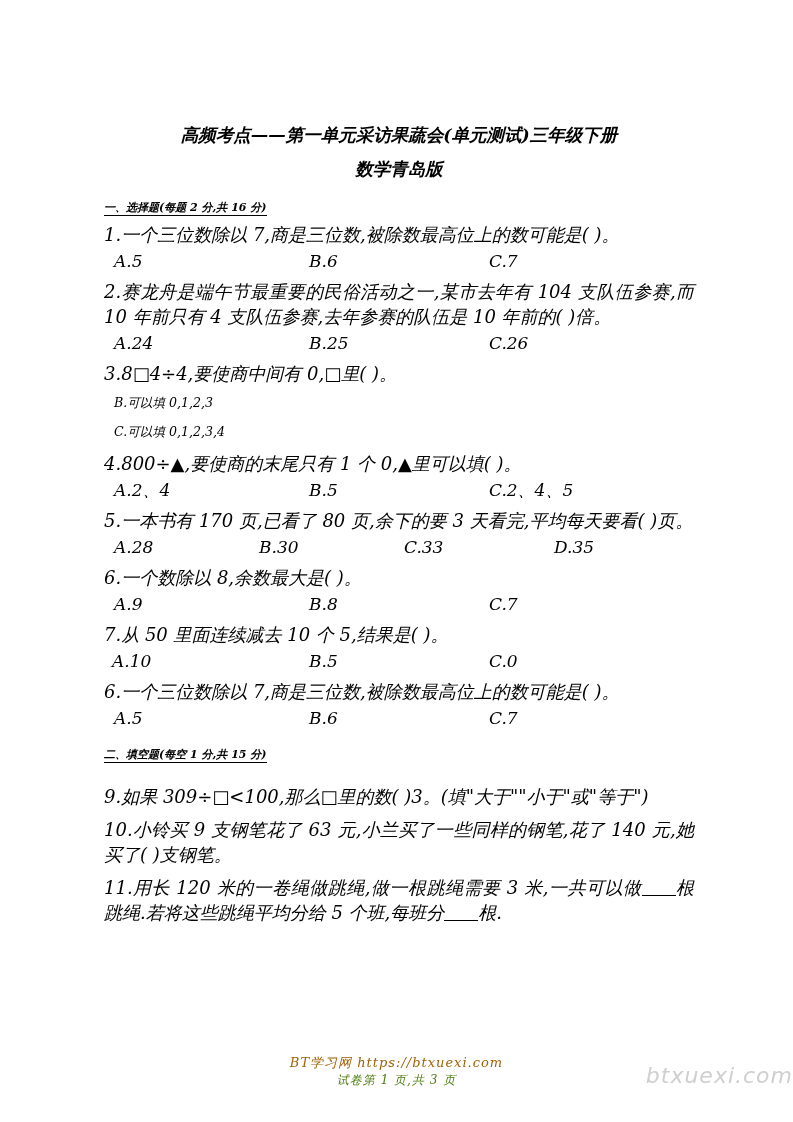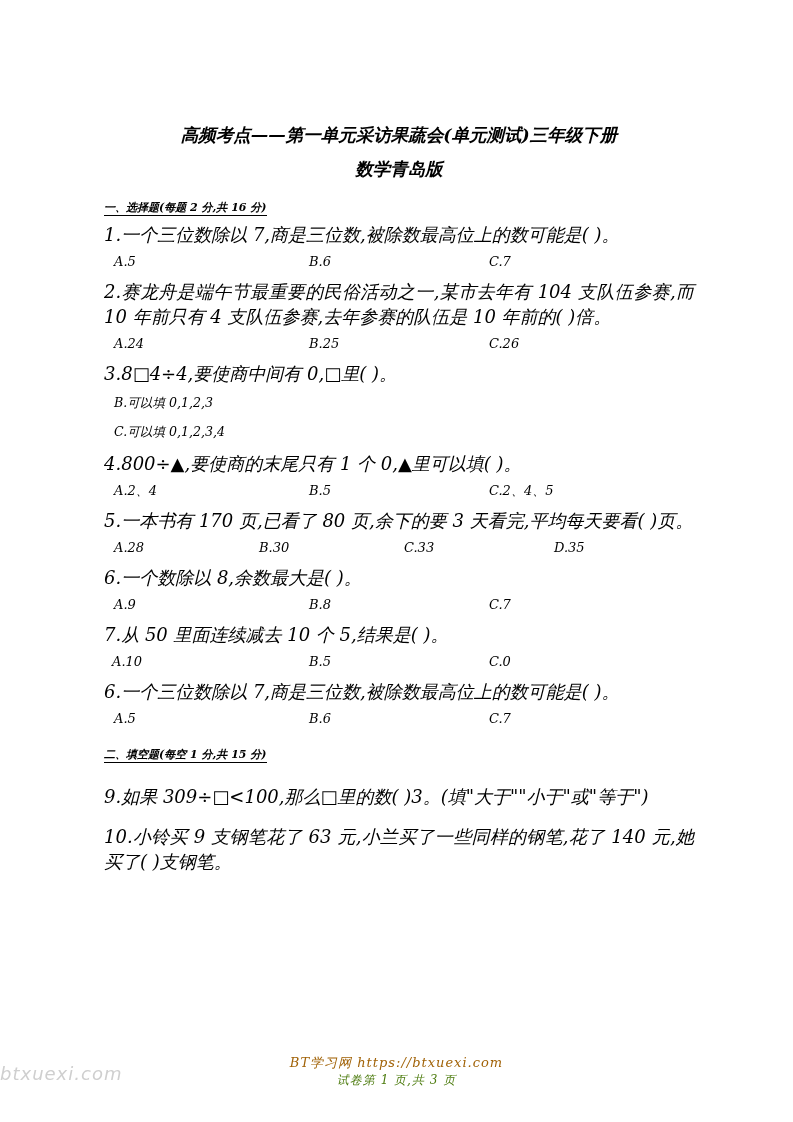--- a/index.html
+++ b/index.html
@@ -54,21 +54,21 @@
     height: 1px;
     background: #000;
   }
   .q {
     font-size: 18px;
     line-height: 25px;
     margin-top: 5px;
     text-align: justify;
   }
   .opts {
-    font-size: 13px;
+    font-size: 17px;
     line-height: 25px;
     margin-top: 2px;
     position: relative;
     height: 25px;
   }
   .opts span {
     position: absolute;
     white-space: nowrap;
   }
   .opt-stack {
@@ -92,22 +92,22 @@
     color: #a16207;
     letter-spacing: 1px;
   }
   .footer-wm.l1 { top: 1054px; }
   .footer-wm.l2 { top: 1072px; font-size: 12px; color: #4d7c0f; }
   .wm-center {
     position: absolute;
     top: 1063px;
     left: 0;
     width: 793px;
-    text-align: left;
-    font-size: 18px;
+    text-align: right;
+    font-size: 22px;
     color: #cfcfcf;
     letter-spacing: 1px;
     font-family: "DejaVu Sans", sans-serif;
   }
 </style>
 </head>
 <body>
 
 <div class="page">
 
@@ -181,22 +181,25 @@
     </div>
 
     
     <div class="section-head" style="margin-top:16px">
       <span>二、填空题(每空 1 分,共 15 分)</span>
       <span class="underline"></span>
     </div>
 
     <div class="q" style="margin-top:20px">9.如果 309÷□&lt;100,那么□里的数(            )3。(填"大于""小于"或"等于")</div>
 
-    <div class="q" style="margin-top:15px">10.小铃买 9 支钢笔花了 63 元,小兰买了一些同样的钢笔,花了 140 元,她买了(            )支钢笔。</div>
-
+    <div class="q" style="margin-top:8px">10.小铃买 9 支钢笔花了 63 元,小兰买了一些同样的钢笔,花了 140 元,她买了(            )支钢笔。</div>
+
+    <div class="q" style="margin-top:8px">
+      <span>11.用长 120 米的一卷绳做跳绳,做一根跳绳需要 3 米,一共可以做</span><span class="blank-u"></span><span>根跳绳.若将这些跳绳平均分给 5 个班,每班分</span><span class="blank-u"></span><span>根.</span>
+    </div>
 
   </div>
 
   <div class="footer-wm l1">BT学习网 https://btxuexi.com</div>
   <div class="footer-wm l2">试卷第 1 页,共 3 页</div>
   <div class="wm-center">btxuexi.com</div>
 
 </div>
 
 </body></html>

